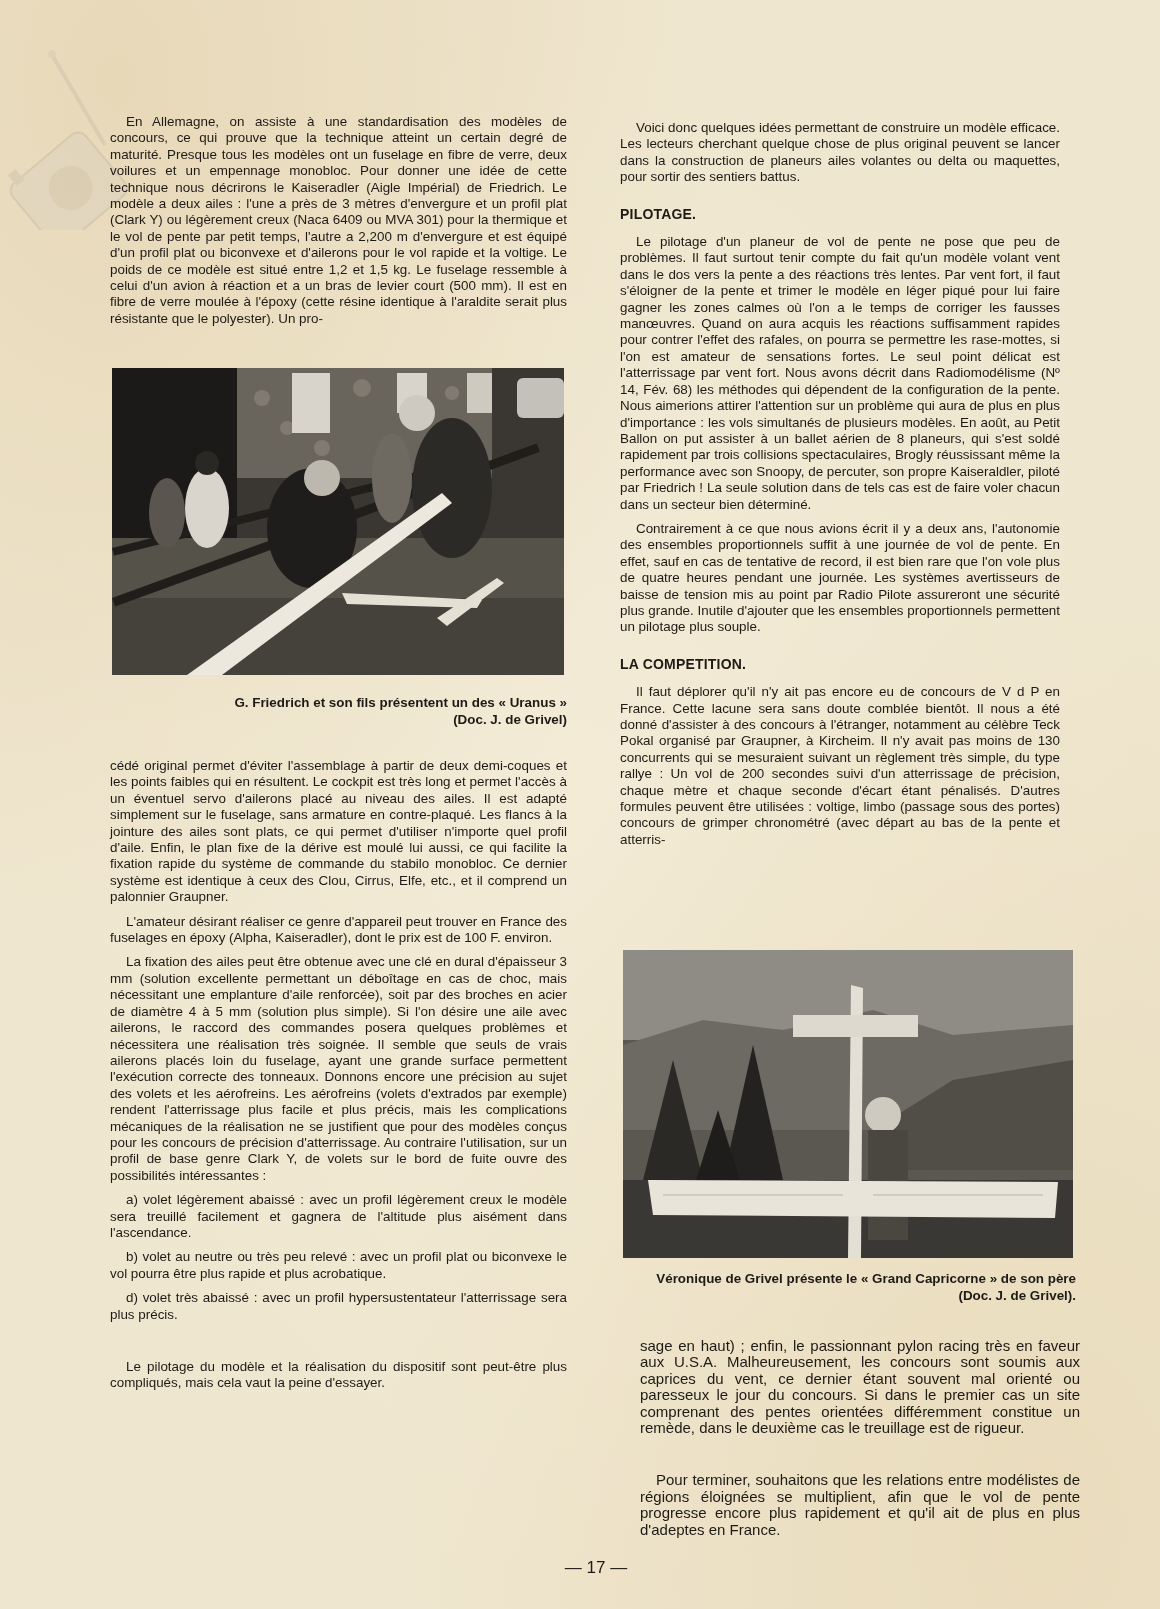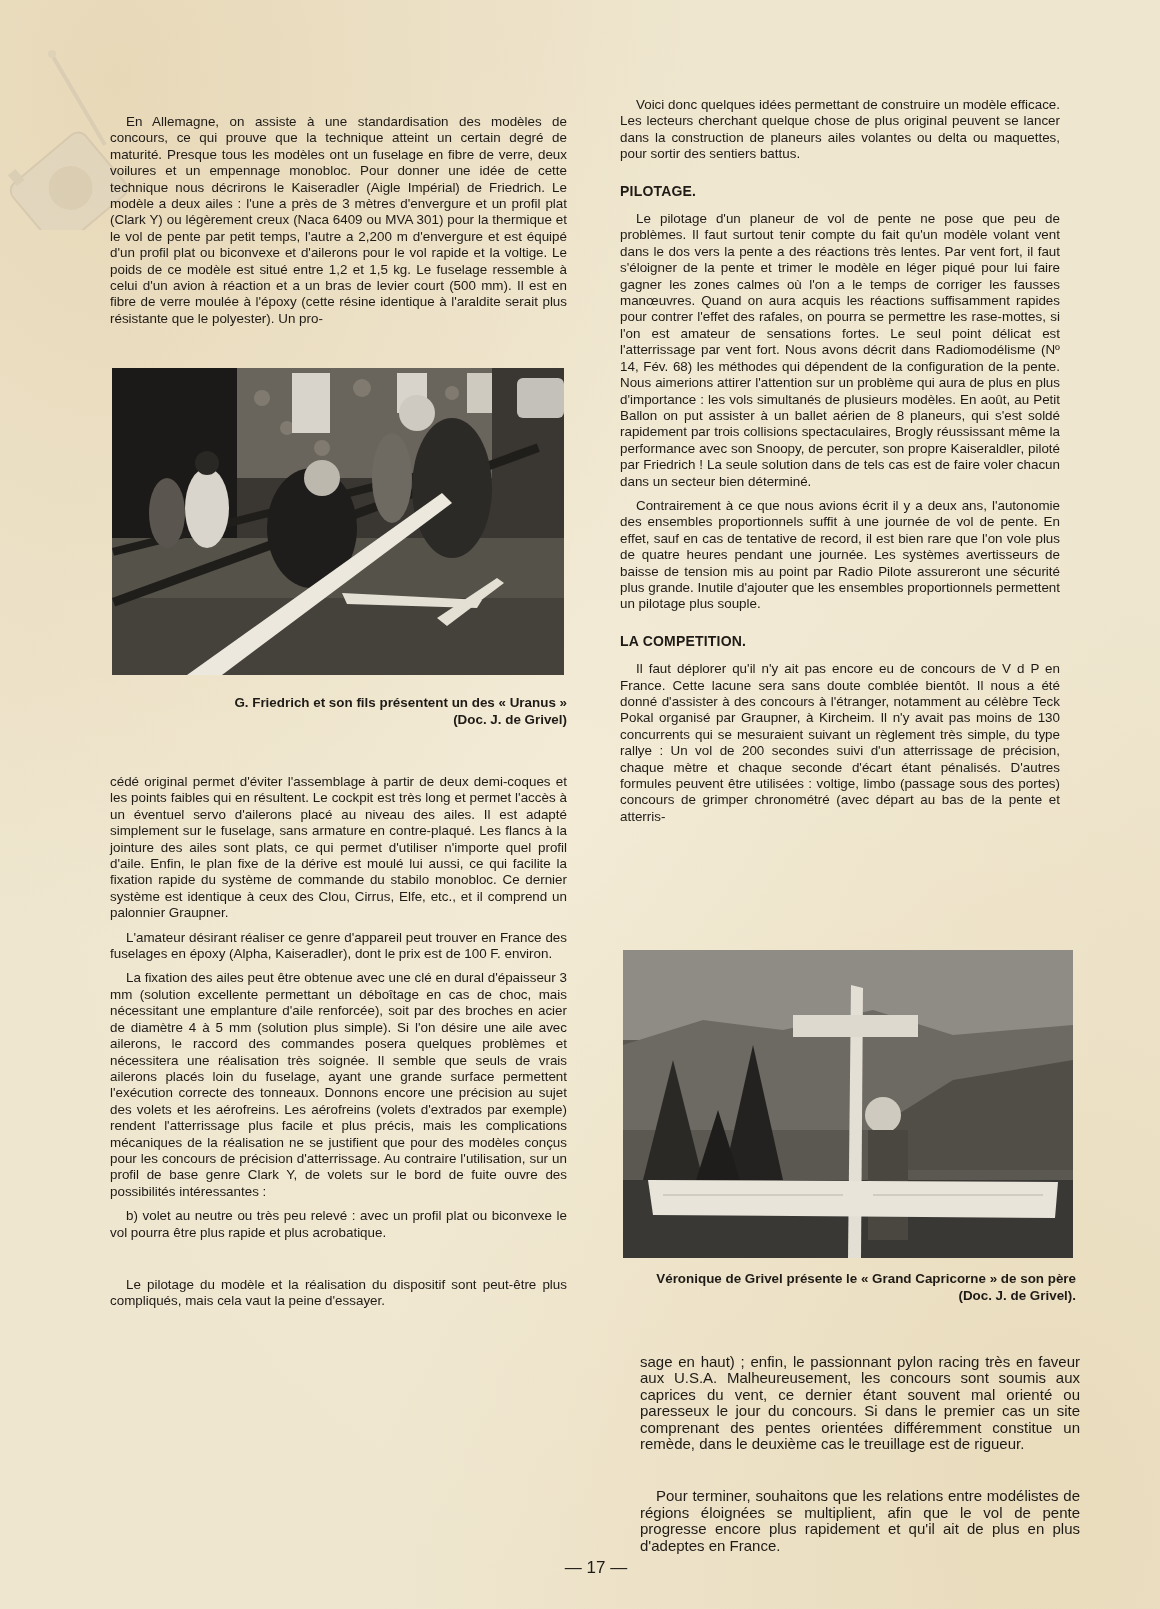--- a/index.html
+++ b/index.html
@@ -9,24 +9,24 @@
     background-image:
       radial-gradient(ellipse at 10% 5%, rgba(225,205,165,0.55), transparent 40%),
       radial-gradient(ellipse at 90% 95%, rgba(228,210,170,0.5), transparent 45%),
       radial-gradient(ellipse at 50% 50%, rgba(245,238,218,0.6), transparent 70%);
     font-family: "Liberation Sans", sans-serif;
     color: #1e1a16;
   }
   .watermark { position: absolute; left: 0; top: 0; width: 130px; height: 230px; opacity: 0.55; }
   .col { position: absolute; font-size: 13.4px; line-height: 16.4px; text-align: justify; margin-top: 46px; }
   .col-left { left: 110px; top: 68px; width: 457px; }
-  .col-right { left: 620px; top: 51px; width: 440px; }
+  .col-right { left: 620px; top: 74px; width: 440px; }
   p { margin: 0; text-indent: 16px; }
   p + p { margin-top: 8px; }
-  .no-indent { text-indent: 0; margin-top: 16px; }
+  .no-indent { text-indent: 0; }
   h2 { font-size: 14px; font-weight: bold; margin: 20px 0 12px 0; letter-spacing: 0.2px; }
   .photo { position: absolute; overflow: hidden; }
   .photo1 { left: 112px; top: 368px; width: 452px; height: 307px; }
   .photo2 { left: 623px; top: 950px; width: 450px; height: 308px; }
   .caption { position: absolute; font-weight: bold; font-size: 13.4px; line-height: 17px; }
   .caption1 { left: 110px; top: 694px; width: 457px; text-align: right; }
   .caption2 { left: 636px; top: 1270px; width: 440px; text-align: right; text-indent: 16px; }
   .cont-left { position: absolute; left: 110px; top: 758px; width: 457px; font-size: 13.4px; line-height: 16.4px; text-align: justify; }
   .cont-right { position: absolute; left: 640px; top: 1338px; width: 440px; font-size: 15px; line-height: 16.4px; text-align: justify; }
   .last-para { font-family: "Liberation Sans Narrow", "Liberation Sans", sans-serif; margin-top: 36px; }
@@ -94,21 +94,23 @@
 
 <div class="caption caption1">
   <div>G. Friedrich et son fils présentent un des « Uranus »</div>
   <div>(Doc. J. de Grivel)</div>
 </div>
 
 <div class="cont-left">
   <p class="no-indent">cédé original permet d'éviter l'assemblage à partir de deux demi-coques et les points faibles qui en résultent. Le cockpit est très long et permet l'accès à un éventuel servo d'ailerons placé au niveau des ailes. Il est adapté simplement sur le fuselage, sans armature en contre-plaqué. Les flancs à la jointure des ailes sont plats, ce qui permet d'utiliser n'importe quel profil d'aile. Enfin, le plan fixe de la dérive est moulé lui aussi, ce qui facilite la fixation rapide du système de commande du stabilo monobloc. Ce dernier système est identique à ceux des Clou, Cirrus, Elfe, etc., et il comprend un palonnier Graupner.</p>
   <p>L'amateur désirant réaliser ce genre d'appareil peut trouver en France des fuselages en époxy (Alpha, Kaiseradler), dont le prix est de 100 F. environ.</p>
   <p>La fixation des ailes peut être obtenue avec une clé en dural d'épaisseur 3 mm (solution excellente permettant un déboîtage en cas de choc, mais nécessitant une emplanture d'aile renforcée), soit par des broches en acier de diamètre 4 à 5 mm (solution plus simple). Si l'on désire une aile avec ailerons, le raccord des commandes posera quelques problèmes et nécessitera une réalisation très soignée. Il semble que seuls de vrais ailerons placés loin du fuselage, ayant une grande surface permettent l'exécution correcte des tonneaux. Donnons encore une précision au sujet des volets et les aérofreins. Les aérofreins (volets d'extrados par exemple) rendent l'atterrissage plus facile et plus précis, mais les complications mécaniques de la réalisation ne se justifient que pour des modèles conçus pour les concours de précision d'atterrissage. Au contraire l'utilisation, sur un profil de base genre Clark Y, de volets sur le bord de fuite ouvre des possibilités intéressantes :</p>
+  <p>a) volet légèrement abaissé : avec un profil légèrement creux le modèle sera treuillé facilement et gagnera de l'altitude plus aisément dans l'ascendance.</p>
   <p>b) volet au neutre ou très peu relevé : avec un profil plat ou biconvexe le vol pourra être plus rapide et plus acrobatique.</p>
+  <p>d) volet très abaissé : avec un profil hypersustentateur l'atterrissage sera plus précis.</p>
   <p class="last-para">Le pilotage du modèle et la réalisation du dispositif sont peut-être plus compliqués, mais cela vaut la peine d'essayer.</p>
 </div>
 
 <div class="col col-right">
   <p>Voici donc quelques idées permettant de construire un modèle efficace. Les lecteurs cherchant quelque chose de plus original peuvent se lancer dans la construction de planeurs ailes volantes ou delta ou maquettes, pour sortir des sentiers battus.</p>
   <h2>PILOTAGE.</h2>
   <p>Le pilotage d'un planeur de vol de pente ne pose que peu de problèmes. Il faut surtout tenir compte du fait qu'un modèle volant vent dans le dos vers la pente a des réactions très lentes. Par vent fort, il faut s'éloigner de la pente et trimer le modèle en léger piqué pour lui faire gagner les zones calmes où l'on a le temps de corriger les fausses manœuvres. Quand on aura acquis les réactions suffisamment rapides pour contrer l'effet des rafales, on pourra se permettre les rase-mottes, si l'on est amateur de sensations fortes. Le seul point délicat est l'atterrissage par vent fort. Nous avons décrit dans Radiomodélisme (Nº 14, Fév. 68) les méthodes qui dépendent de la configuration de la pente. Nous aimerions attirer l'attention sur un problème qui aura de plus en plus d'importance : les vols simultanés de plusieurs modèles. En août, au Petit Ballon on put assister à un ballet aérien de 8 planeurs, qui s'est soldé rapidement par trois collisions spectaculaires, Brogly réussissant même la performance avec son Snoopy, de percuter, son propre Kaiseraldler, piloté par Friedrich ! La seule solution dans de tels cas est de faire voler chacun dans un secteur bien déterminé.</p>
   <p>Contrairement à ce que nous avions écrit il y a deux ans, l'autonomie des ensembles proportionnels suffit à une journée de vol de pente. En effet, sauf en cas de tentative de record, il est bien rare que l'on vole plus de quatre heures pendant une journée. Les systèmes avertisseurs de baisse de tension mis au point par Radio Pilote assureront une sécurité plus grande. Inutile d'ajouter que les ensembles proportionnels permettent un pilotage plus souple.</p>
   <h2>LA COMPETITION.</h2>
   <p>Il faut déplorer qu'il n'y ait pas encore eu de concours de V d P en France. Cette lacune sera sans doute comblée bientôt. Il nous a été donné d'assister à des concours à l'étranger, notamment au célèbre Teck Pokal organisé par Graupner, à Kircheim. Il n'y avait pas moins de 130 concurrents qui se mesuraient suivant un règlement très simple, du type rallye : Un vol de 200 secondes suivi d'un atterrissage de précision, chaque mètre et chaque seconde d'écart étant pénalisés. D'autres formules peuvent être utilisées : voltige, limbo (passage sous des portes) concours de grimper chronométré (avec départ au bas de la pente et atterris-</p>

